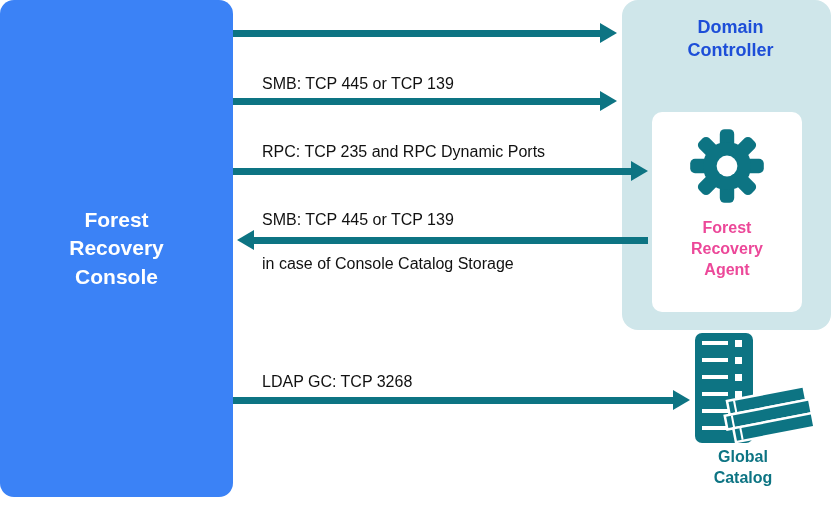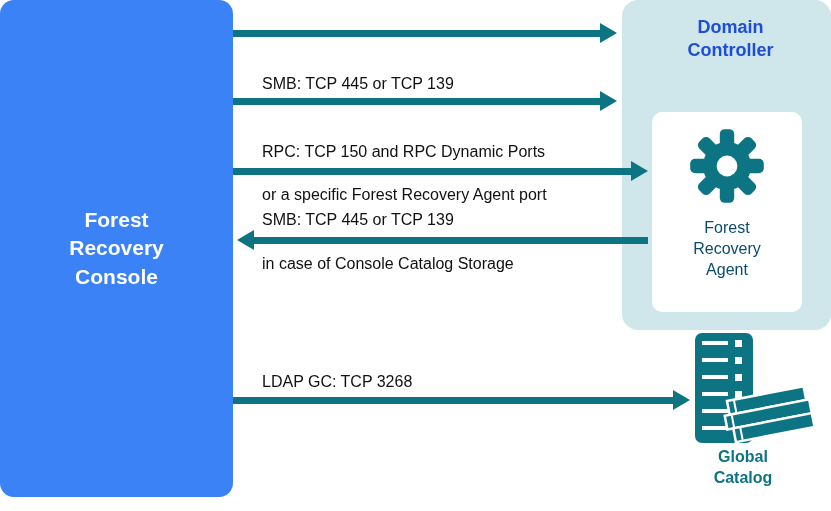--- a/index.html
+++ b/index.html
@@ -30,21 +30,21 @@
   }
   .dc-title span{display:inline-block;width:120px;}
   .agent-box{
     position:absolute;left:652px;top:112px;width:150px;height:200px;
     background:#ffffff;border-radius:10px;
     display:flex;flex-direction:column;align-items:center;
     padding-top:14px;box-sizing:border-box;
   }
   .agent-label{
     margin-top:8px;width:95px;text-align:center;
-    color:#0c4a6e;font-size:16px;font-weight:normal;line-height:1.3;
+    color:#ec4899;font-size:16px;font-weight:bold;line-height:1.3;
   }
   
   .arrow{position:absolute;height:20px;}
   .arrow .bar{position:absolute;top:7px;height:7px;background:#0d7483;}
   .arrow .head-right{
     position:absolute;right:0;top:0;width:0;height:0;
     border-top:10px solid transparent;border-bottom:10px solid transparent;
     border-left:17px solid #0d7483;
   }
   .arrow .head-left{
@@ -139,26 +139,25 @@
     <div class="bar" style="left:0;width:368px;"></div>
     <div class="head-right"></div>
   </div>
 
   <div class="flow-label" style="top:75px;">SMB: TCP 445 or TCP 139</div>
   <div class="arrow" style="left:233px;top:91px;width:384px;">
     <div class="bar" style="left:0;width:368px;"></div>
     <div class="head-right"></div>
   </div>
 
-  <div class="flow-label" style="top:143px;">RPC: TCP 150 and RPC Dynamic Ports</div>
+  <div class="flow-label" style="top:143px;">RPC: TCP 235 and RPC Dynamic Ports</div>
   <div class="arrow" style="left:233px;top:161px;width:415px;">
     <div class="bar" style="left:0;width:399px;"></div>
     <div class="head-right"></div>
   </div>
-  <div class="flow-label" style="top:186px;">or a specific Forest Recovery Agent port</div>
 
   <div class="flow-label" style="top:211px;">SMB: TCP 445 or TCP 139</div>
   <div class="arrow" style="left:237px;top:230px;width:411px;">
     <div class="head-left"></div>
     <div class="bar" style="left:16px;width:395px;"></div>
   </div>
   <div class="flow-label" style="top:255px;">in case of Console Catalog Storage</div>
 
   <div class="flow-label" style="top:373px;">LDAP GC: TCP 3268</div>
   <div class="arrow" style="left:233px;top:390px;width:457px;">

